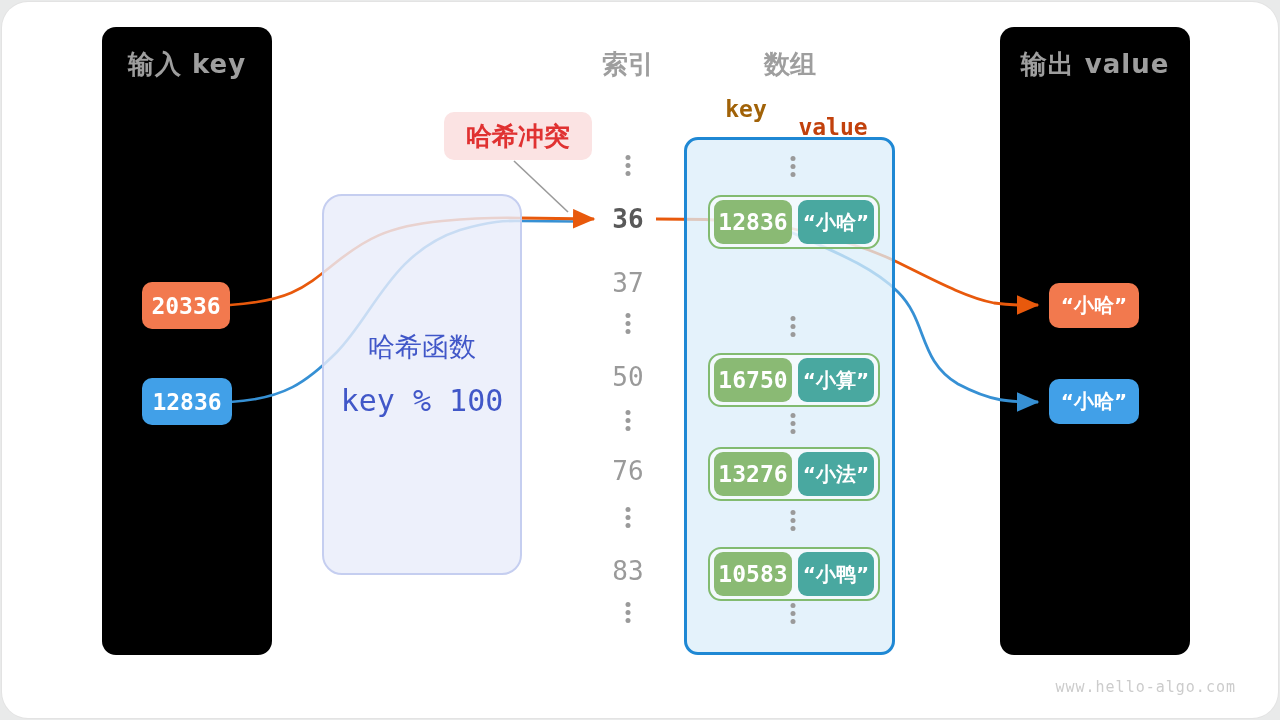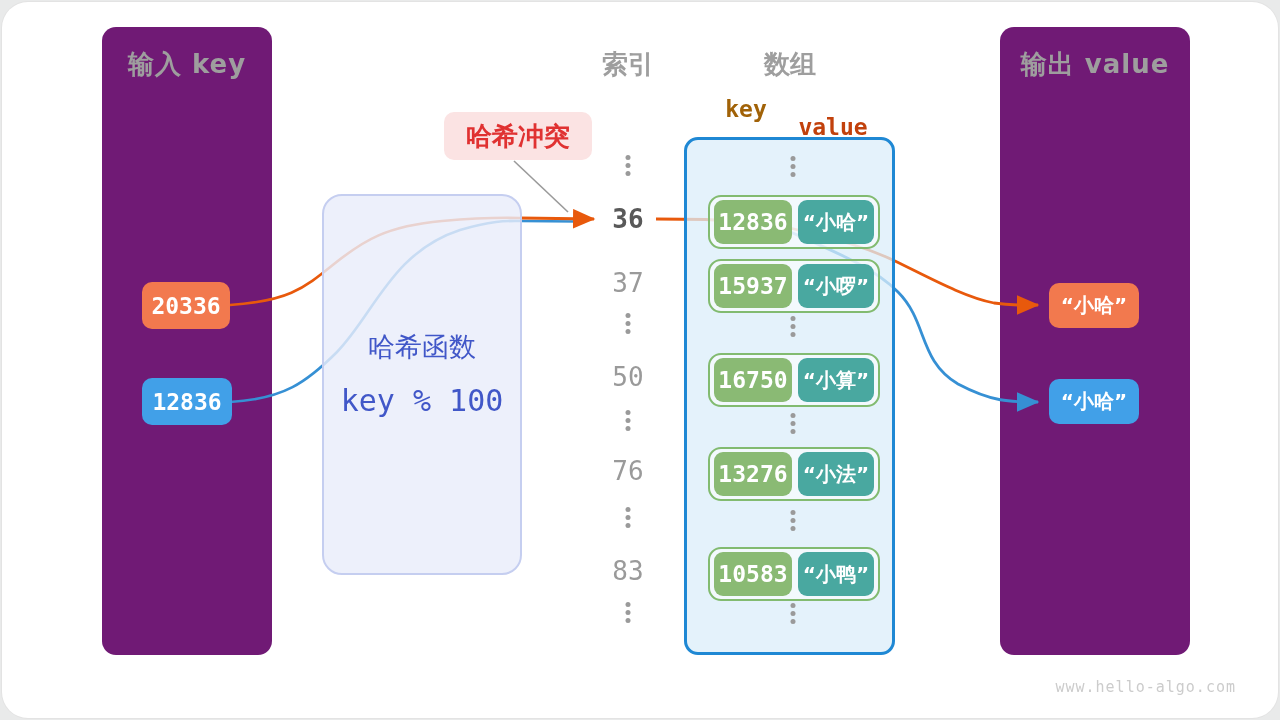--- a/index.html
+++ b/index.html
@@ -10,21 +10,21 @@
     overflow:hidden;
   }
   .canvas {
     position:relative; width:1276px; height:716px; margin:2px;
     background:#ffffff; border-radius:26px;
     box-shadow:0 0 0 1px #e3e3e3;
   }
   
   .panel {
     position:absolute; top:25px; height:628px;
-    background:#701a75; border-radius:14px; z-index:0;
+    background:#000000; border-radius:14px; z-index:0;
   }
   .panel-title {
     margin-top:20px; text-align:center;
     font-size:26px; font-weight:bold; color:#9e9e9e;
     letter-spacing:1px;
   }
   
   svg.flow { position:absolute; inset:0; z-index:1; pointer-events:none; }
   
   .hash-box {
@@ -170,24 +170,20 @@
   <div class="idx" style="left:626px; top:569px;">83</div>
   <div class="vdots" style="left:626px; top:612px;"></div>
 
   <div class="array-box">
     <div class="vdots" style="left:106px; top:28px;"></div>
 
     <div class="pair" style="top:55px;">
       <div class="kbox">12836</div>
       <div class="vbox">“小哈”</div>
     </div>
-    <div class="pair" style="top:119px;">
-      <div class="kbox">15937</div>
-      <div class="vbox">“小啰”</div>
-    </div>
 
     <div class="vdots" style="left:106px; top:188px;"></div>
 
     <div class="pair" style="top:213px;">
       <div class="kbox">16750</div>
       <div class="vbox">“小算”</div>
     </div>
 
     <div class="vdots" style="left:106px; top:285px;"></div>
 

